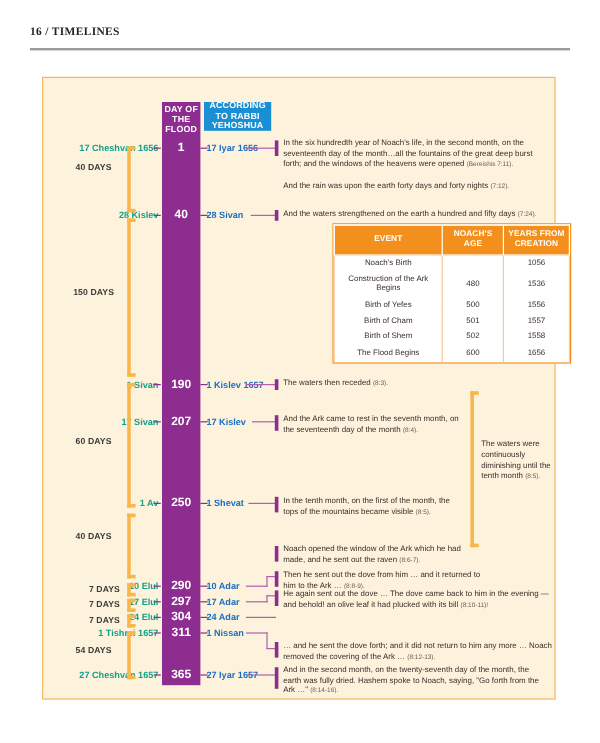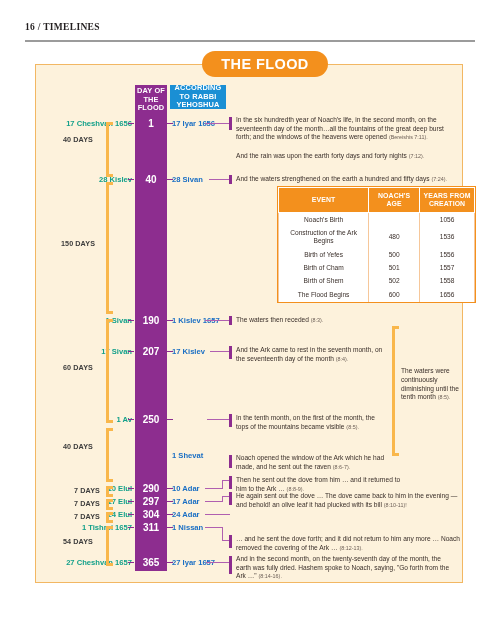--- a/index.html
+++ b/index.html
@@ -125,21 +125,20 @@
 </head>
 <body>
 
 <div class="page">
 
   <div class="runhead">16 / TIMELINES</div>
   <div class="runrule"></div>
 
   <div class="panel"></div>
 
-  <div class="flood-title">THE FLOOD</div>
 
   <div class="chip chip-day">DAY OF THE FLOOD</div>
   <div class="chip chip-yeh">ACCORDING TO RABBI YEHOSHUA</div>
 
   <div class="spine"></div>
 
   <div class="railtick" style="left:106px;top:122px;"></div>
   <div class="railseg" style="top:122px;height:54px;"></div>
   <div class="railtick" style="left:106px;top:174px;"></div>
   <div class="dayslabel" style="left:56px;top:136px;width:44px;">40 DAYS</div>
@@ -219,21 +218,21 @@
 
   <div class="sidebracket-top" style="top:326px;"></div>
   <div class="sidebracket"></div>
   <div class="sidebracket-bot" style="top:453px;"></div>
   <div class="sidenote"><span>The waters were continuously diminishing until the tenth month</span> <span class="ref" style="font-size:5.4px;color:#6a5d55;">(8:5).</span></div>
 
   <div class="rowtext eli" style="top:415px;">1 Av</div>
   <div class="dash" style="left:128px;top:419px;width:6px;"></div>
   <div class="daynum" style="top:414px;">250</div>
   <div class="dash" style="left:167px;top:419px;width:6px;"></div>
-  <div class="rowtext yeh" style="top:415px;margin-top:36px;">1 Shevat</div>
+  <div class="rowtext yeh" style="top:415px;">1 Shevat</div>
   <div class="lead" style="left:207px;top:419px;width:23px;"></div>
   <div class="vbar" style="left:229px;top:414px;height:13px;"></div>
   <div class="verse" style="left:236px;top:414px;width:152px;"><span>In the tenth month, on the first of the month, the tops of the mountains became visible</span> <span class="ref">(8:5).</span></div>
 
   <div class="vbar" style="left:229px;top:455px;height:13px;"></div>
   <div class="verse" style="left:236px;top:454px;width:160px;"><span>Noach opened the window of the Ark which he had made, and he sent out the raven</span> <span class="ref">(8:6-7).</span></div>
 
   <div class="rowtext eli" style="top:484px;">10 Elul</div>
   <div class="dash" style="left:128px;top:488px;width:6px;"></div>
   <div class="daynum" style="top:483px;">290</div>

